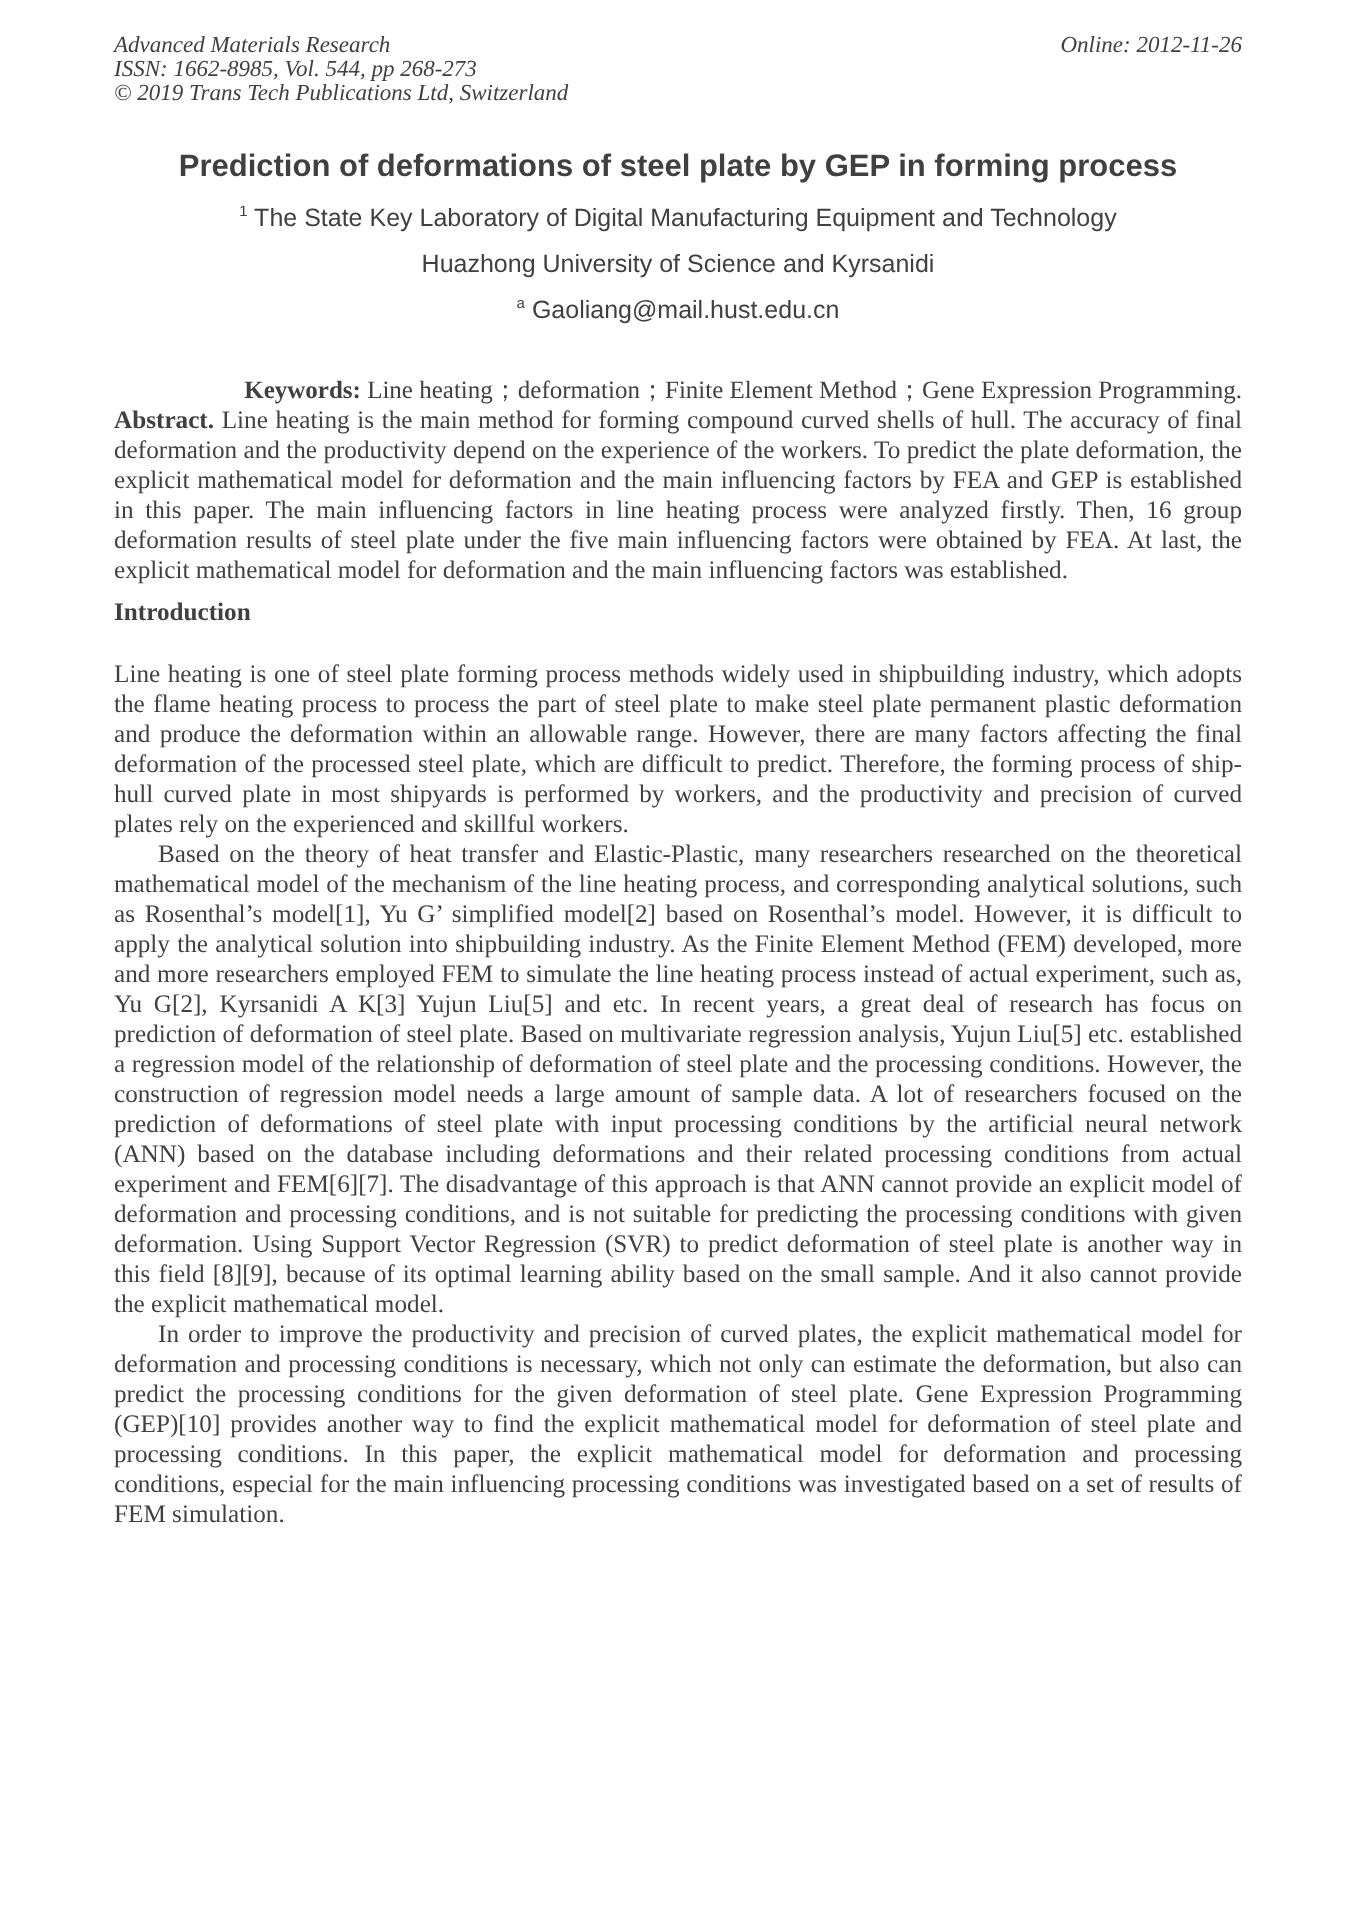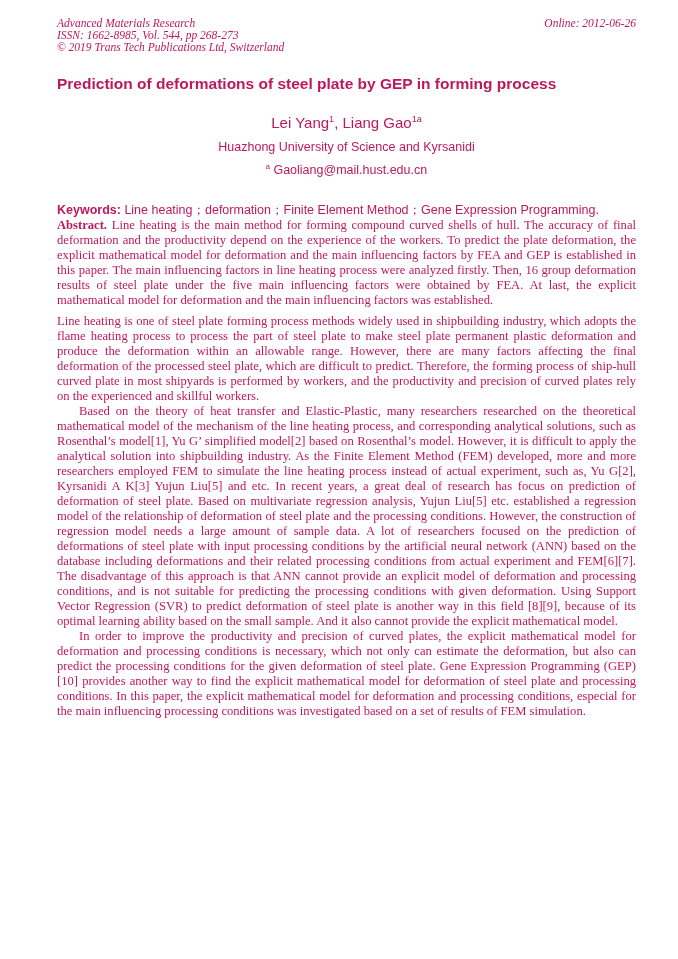--- a/index.html
+++ b/index.html
@@ -5,23 +5,23 @@
   html, body {
     margin: 0;
     padding: 0;
     background: #ffffff;
   }
   .page {
     position: relative;
     width: 678px;
     height: 923px;
     background: #ffffff;
-    color: #be185d;
+    color: #404040;
     box-sizing: border-box;
-    padding: 17px 42px 20px 57px;
+    padding: 17px 57px 20px 57px;
     font-family: "Liberation Serif", serif;
     overflow: hidden;
   }
   
   .hdr {
     position: relative;
     font-family: "Liberation Serif", serif;
     font-style: italic;
     font-size: 11.5px;
     line-height: 12px;
@@ -31,20 +31,21 @@
     position: absolute;
     top: 0;
     right: 0;
   }
   
   .title {
     font-family: "Liberation Sans", sans-serif;
     font-weight: bold;
     font-size: 15.5px;
     line-height: 18px;
+    text-align: center;
     margin-top: 22px;
   }
   .authors {
     font-family: "Liberation Sans", sans-serif;
     font-size: 15px;
     line-height: 17px;
     text-align: center;
     margin-top: 21px;
   }
   .affil {
@@ -54,68 +55,70 @@
     text-align: center;
     margin-top: 9px;
   }
   sup {
     font-size: 0.6em;
     vertical-align: super;
     line-height: 0;
   }
   
   .keywords {
-    font-family: Liberation Sans, sans-serif;
+    font-family: Liberation Serif, serif;
     font-size: 12.5px;
     line-height: 15px;
     margin-top: 26px;
+    text-align: right;
   }
   .bold { font-weight: bold; }
   
   .abstract {
     font-size: 12.6px;
     line-height: 15px;
     text-align: justify;
   }
   .section-heading {
     font-size: 12.6px;
     line-height: 15px;
     font-weight: bold;
     margin-top: 6px;
   }
   .para {
     font-size: 12.6px;
     line-height: 15px;
     text-align: justify;
     margin: 0;
   }
-  .para.first { margin-top: 6px; }
+  .para.first { margin-top: 16px; }
   .para.indent { text-indent: 22px; }
 </style>
 </head>
 <body>
 
 <div class="page">
 
   <div class="hdr">
     <div>Advanced Materials Research</div>
     <div>ISSN: 1662-8985, Vol. 544, pp 268-273</div>
     <div>© 2019 Trans Tech Publications Ltd, Switzerland</div>
-    <div class="hdr-right">Online: 2012-06-26</div>
+    <div class="hdr-right">Online: 2012-11-26</div>
   </div>
 
   <div class="title">Prediction of deformations of steel plate by GEP in forming process</div>
 
-  <div class="authors"><span>Lei Yang</span><sup>1</sup><span>, </span><span>Liang Gao</span><sup>1a</sup></div>
 
+  <div class="affil"><sup>1</sup><span> The State Key Laboratory of Digital Manufacturing Equipment and Technology</span></div>
   <div class="affil">Huazhong University of Science and Kyrsanidi</div>
   <div class="affil"><sup>a</sup><span> Gaoliang@mail.hust.edu.cn</span></div>
 
   <div class="keywords"><span class="bold">Keywords:</span><span> Line heating；deformation；Finite Element Method；Gene Expression Programming.</span></div>
 
   <div class="abstract"><span class="bold">Abstract.</span><span> Line heating is the main method for forming compound curved shells of hull. The accuracy of final deformation and the productivity depend on the experience of the workers. To predict the plate deformation, the explicit mathematical model for deformation and the main influencing factors by FEA and GEP is established in this paper. The main influencing factors in line heating process were analyzed firstly. Then, 16 group deformation results of steel plate under the five main influencing factors were obtained by FEA. At last, the explicit mathematical model for deformation and the main influencing factors was established.</span></div>
 
+  <div class="section-heading">Introduction</div>
 
   <p class="para first">Line heating is one of steel plate forming process methods widely used in shipbuilding industry, which adopts the flame heating process to process the part of steel plate to make steel plate permanent plastic deformation and produce the deformation within an allowable range. However, there are many factors affecting the final deformation of the processed steel plate, which are difficult to predict. Therefore, the forming process of ship-hull curved plate in most shipyards is performed by workers, and the productivity and precision of curved plates rely on the experienced and skillful workers.</p>
   <p class="para indent">Based on the theory of heat transfer and Elastic-Plastic, many researchers researched on the theoretical mathematical model of the mechanism of the line heating process, and corresponding analytical solutions, such as Rosenthal’s model[1], Yu G’ simplified model[2] based on Rosenthal’s model. However, it is difficult to apply the analytical solution into shipbuilding industry. As the Finite Element Method (FEM) developed, more and more researchers employed FEM to simulate the line heating process instead of actual experiment, such as, Yu G[2], Kyrsanidi A K[3] Yujun Liu[5] and etc. In recent years, a great deal of research has focus on prediction of deformation of steel plate. Based on multivariate regression analysis, Yujun Liu[5] etc. established a regression model of the relationship of deformation of steel plate and the processing conditions. However, the construction of regression model needs a large amount of sample data. A lot of researchers focused on the prediction of deformations of steel plate with input processing conditions by the artificial neural network (ANN) based on the database including deformations and their related processing conditions from actual experiment and FEM[6][7]. The disadvantage of this approach is that ANN cannot provide an explicit model of deformation and processing conditions, and is not suitable for predicting the processing conditions with given deformation. Using Support Vector Regression (SVR) to predict deformation of steel plate is another way in this field [8][9], because of its optimal learning ability based on the small sample. And it also cannot provide the explicit mathematical model.</p>
   <p class="para indent">In order to improve the productivity and precision of curved plates, the explicit mathematical model for deformation and processing conditions is necessary, which not only can estimate the deformation, but also can predict the processing conditions for the given deformation of steel plate. Gene Expression Programming (GEP)[10] provides another way to find the explicit mathematical model for deformation of steel plate and processing conditions. In this paper, the explicit mathematical model for deformation and processing conditions, especial for the main influencing processing conditions was investigated based on a set of results of FEM simulation.</p>
 
 </div>
 
 </body></html>

